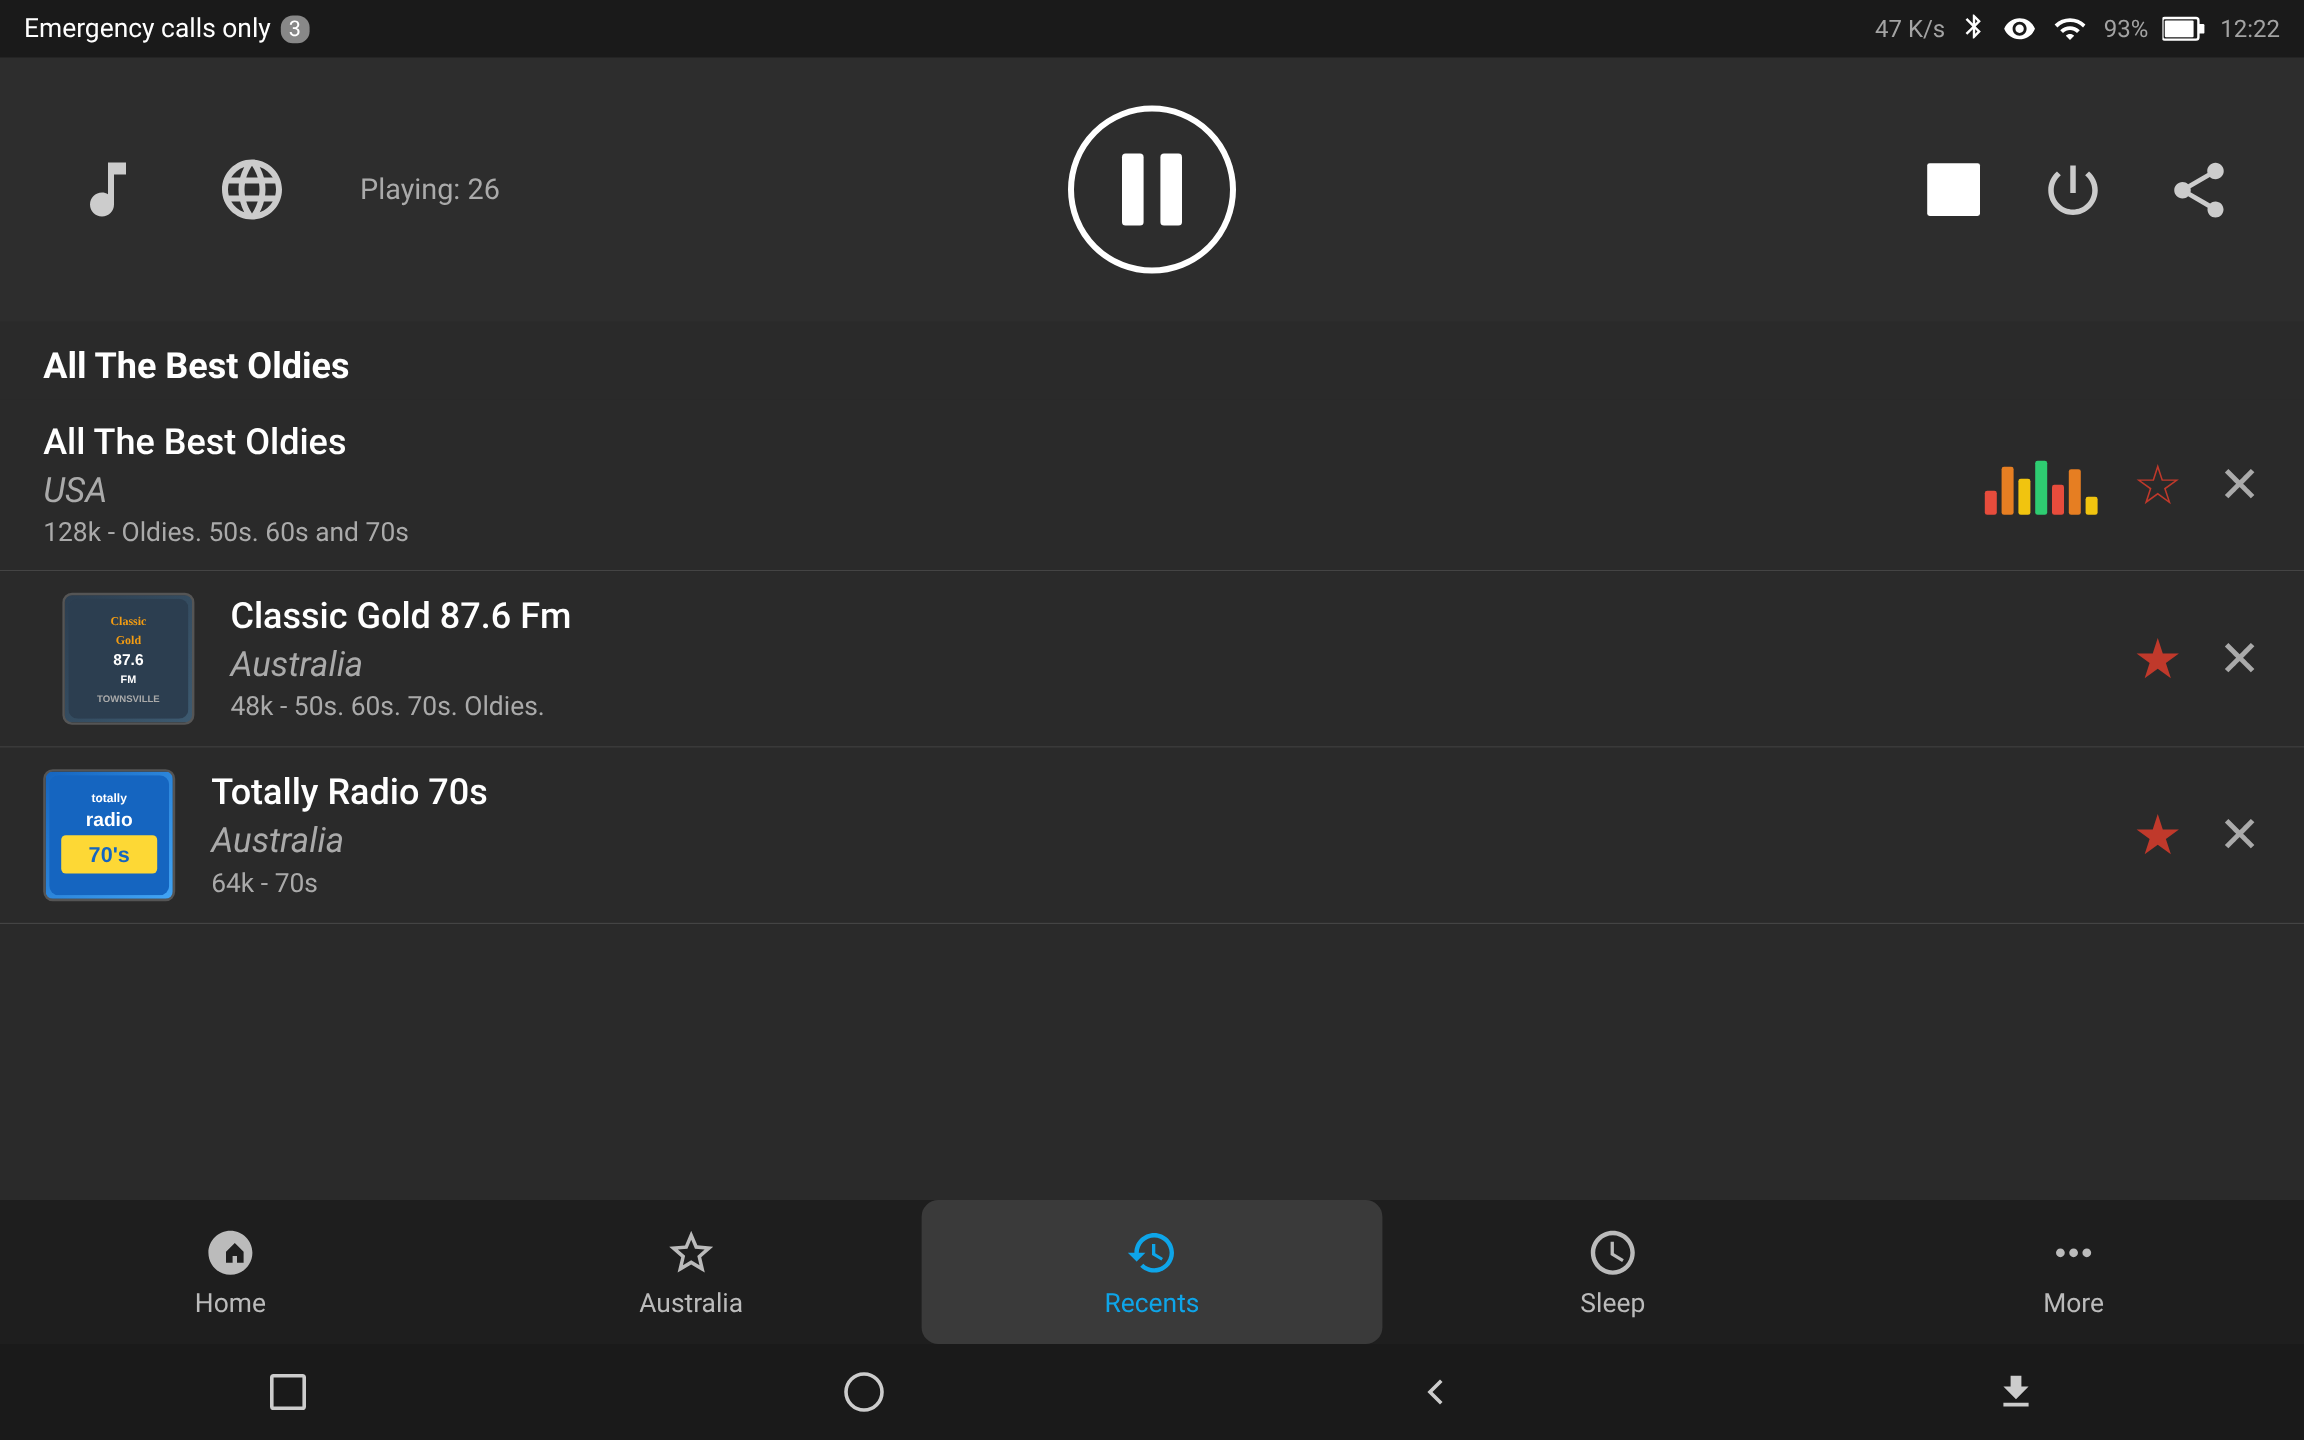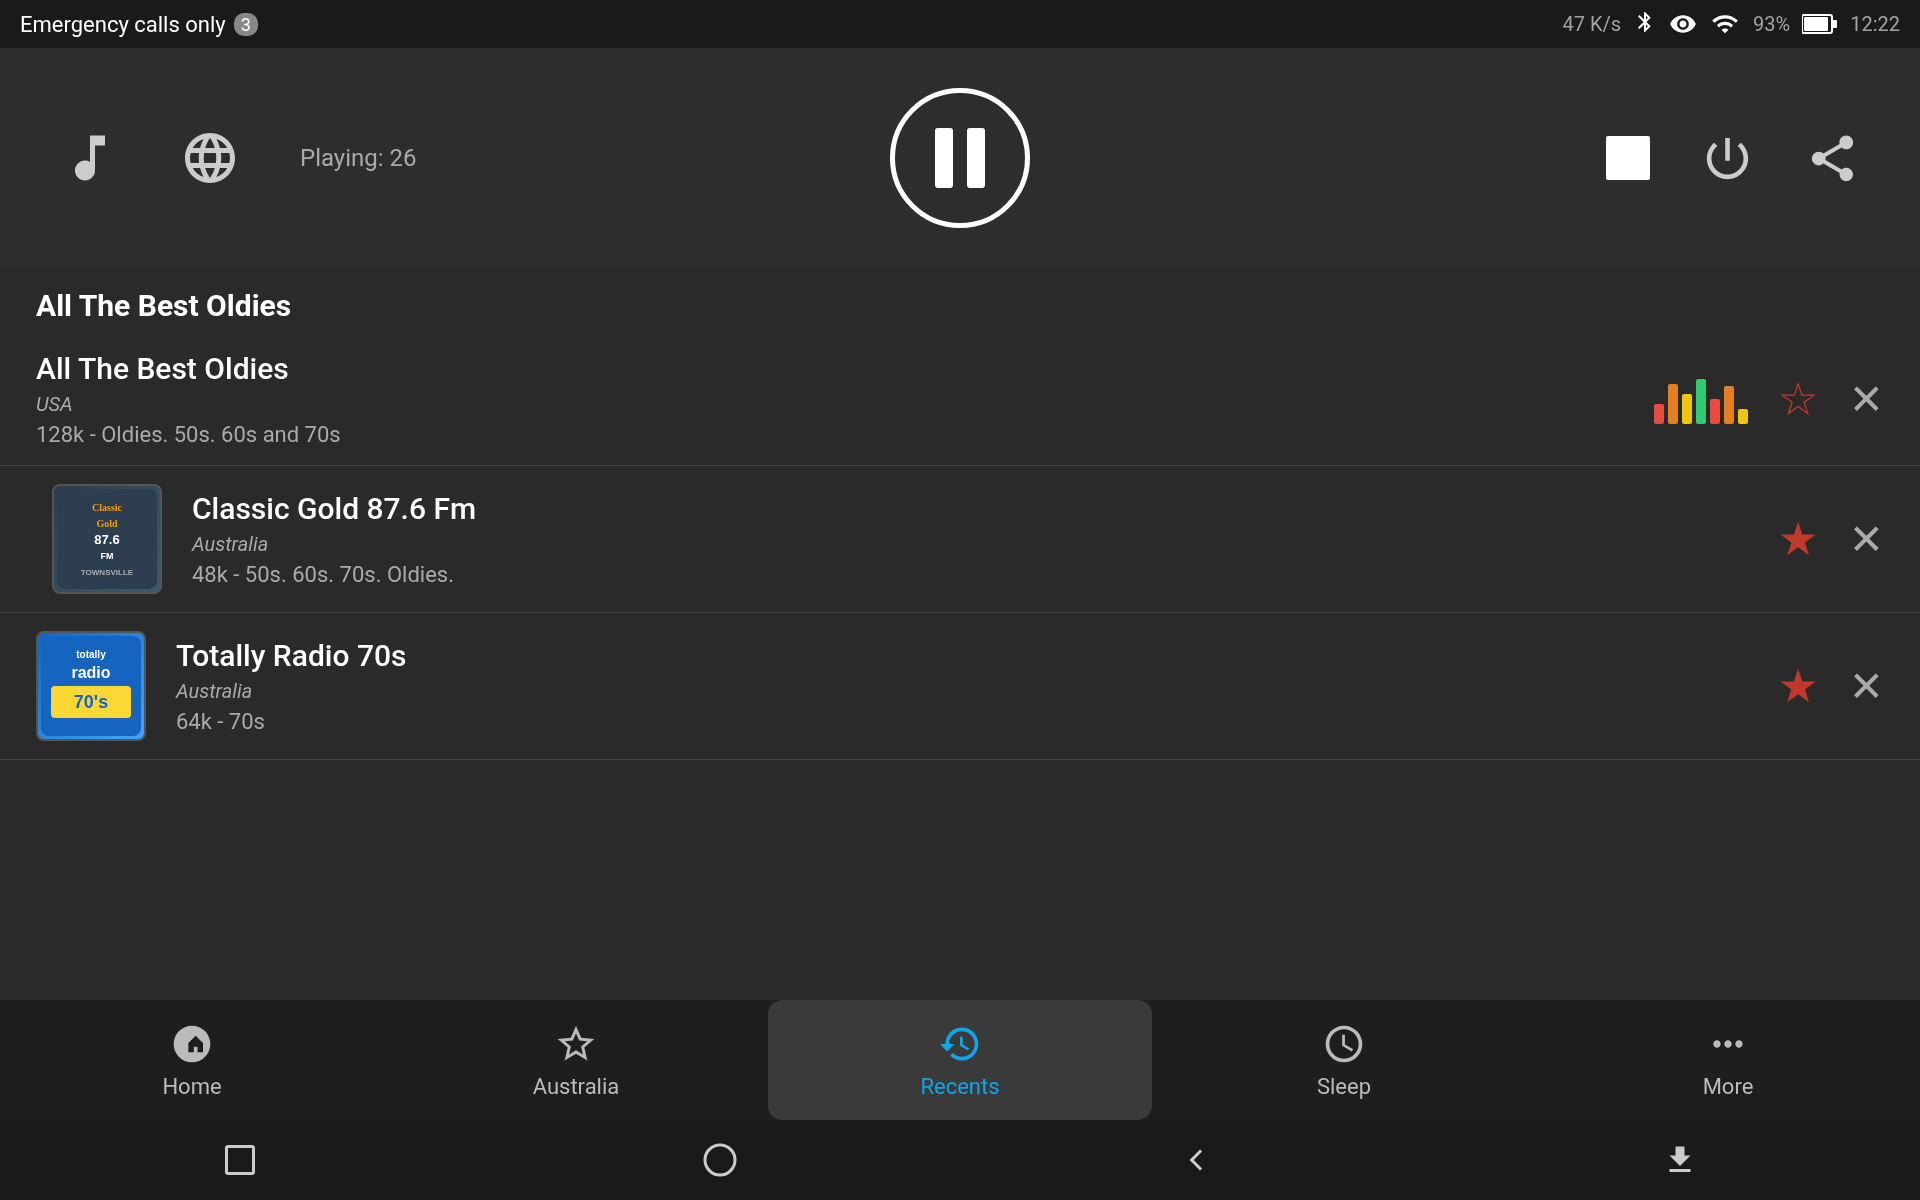--- a/index.html
+++ b/index.html
@@ -146,21 +146,21 @@
       display: flex;
       flex-direction: column;
       gap: 6px;
     }
     .station-name {
       font-size: 30px;
       color: #fff;
       font-weight: 500;
     }
     .station-country {
-      font-size: 20px;
+      font-size: 29px;
       color: #aaa;
       font-style: italic;
     }
     .station-desc {
       font-size: 22px;
       color: #aaa;
     }
     .station-actions {
       display: flex;
       align-items: center;

